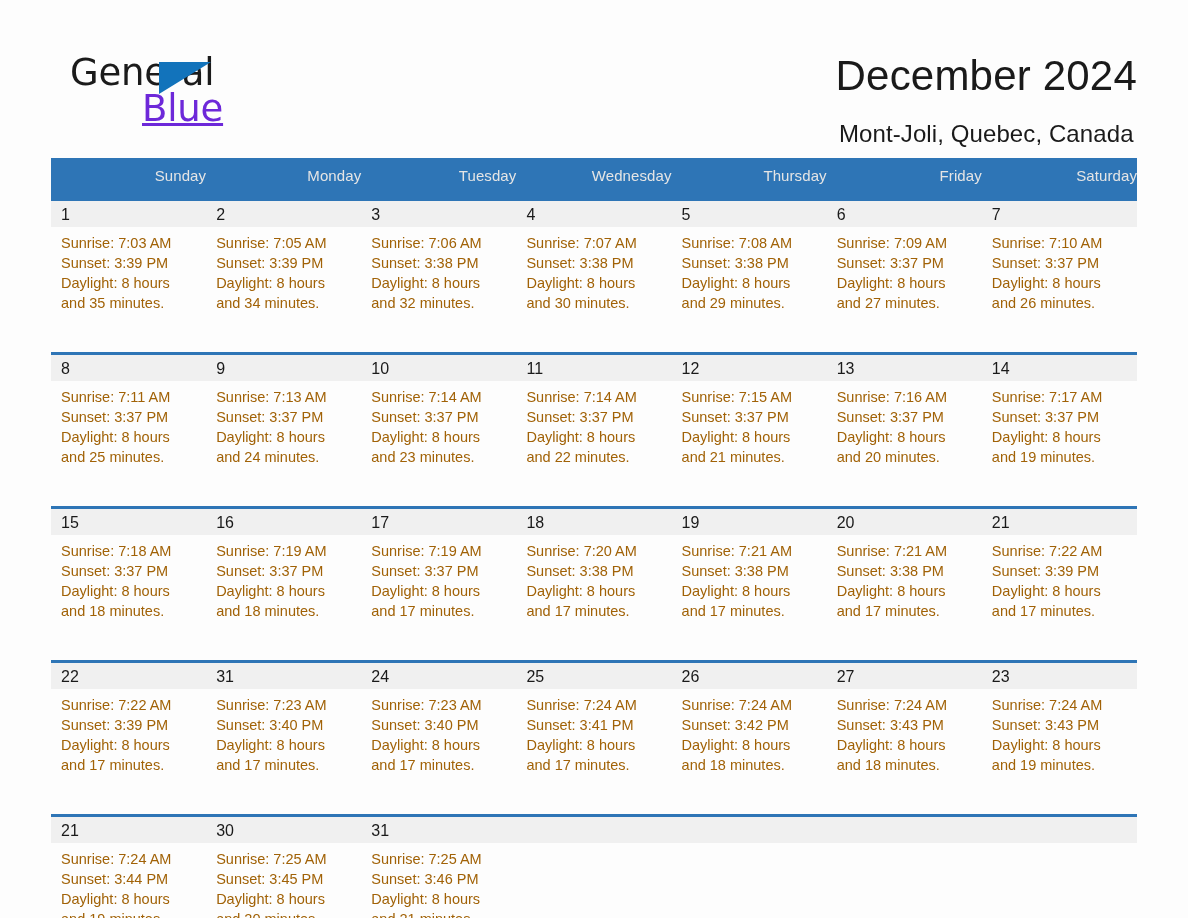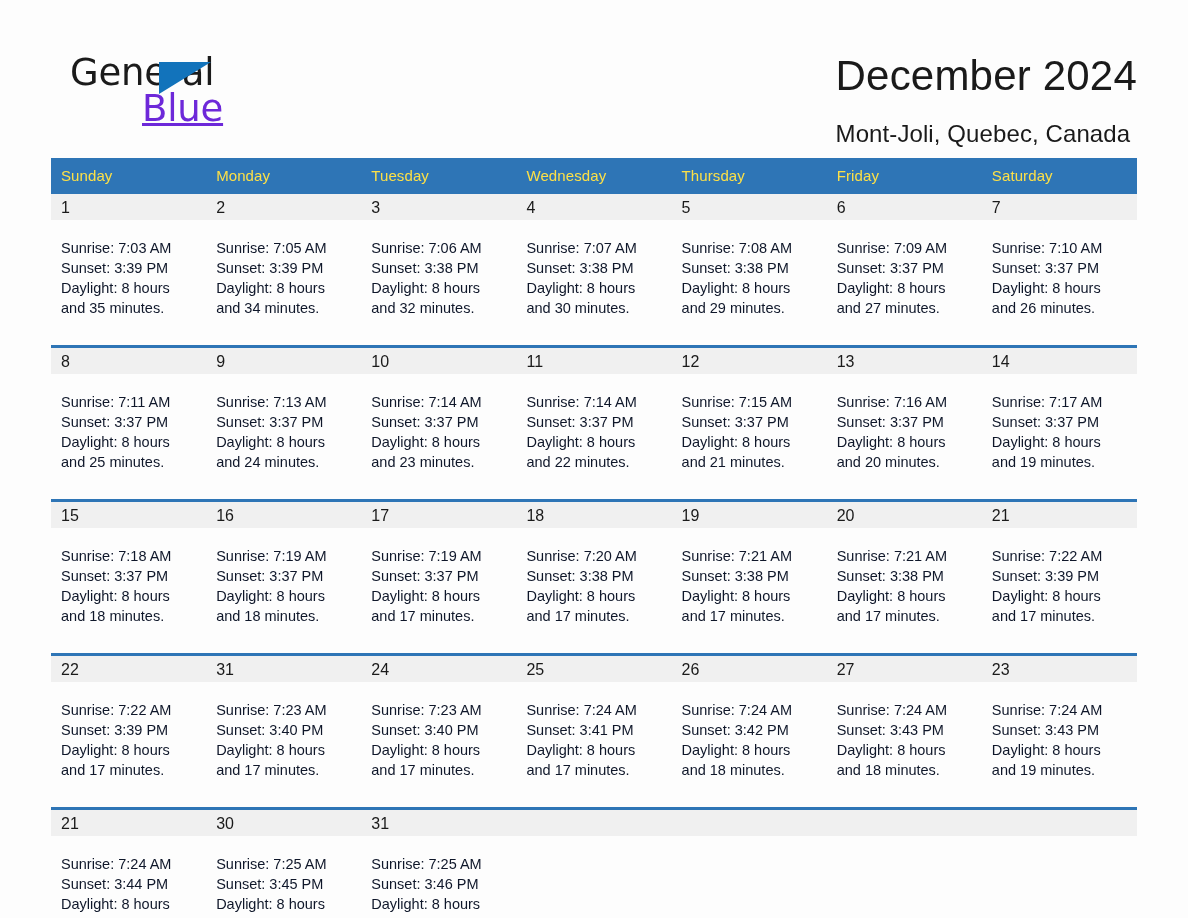--- a/index.html
+++ b/index.html
@@ -67,21 +67,21 @@
     color: #6d28d9;
     font-family: "DejaVu Sans", sans-serif;
     font-weight: 400;
     text-decoration: underline;
   }
 
   .title-block {
     position: absolute;
     right: 51px;
     top: 50px;
-    text-align: left;
+    text-align: center;
   }
   .month-title {
     font-size: 42px;
     line-height: 52px;
     color: #1a1a1a;
     font-weight: 400;
     letter-spacing: 0.2px;
   }
   .location-title {
     font-size: 24px;
@@ -97,25 +97,25 @@
     position: absolute;
     left: 51px;
     top: 158px;
     width: 1086px;
     border-collapse: collapse;
     table-layout: fixed;
   }
 
   .calendar th {
     background: #2e75b6;
-    color: #fde047;
+    color: #e5e5e5;
     font-size: 15px;
     font-weight: 400;
-    text-align: left;
-    padding: 8px 0 10px 10px;
+    text-align: right;
+    padding: 8px 0 17px 10px;
     height: 18px;
     box-sizing: content-box;
     letter-spacing: 0.1px;
   }
 
   .calendar td {
     vertical-align: top;
     padding: 0;
     width: 155.14px;
     border-top: 3px solid #2e75b6;
@@ -135,22 +135,21 @@
     box-sizing: border-box;
     padding: 3px 0 0 10px;
     font-size: 16px;
     line-height: 22px;
     color: #1a1a1a;
   }
   .cell-info {
     padding: 6px 0 0 10px;
     font-size: 14.5px;
     line-height: 20px;
-    color: #0f172a;
-    margin-top: 12px;
+    color: #a16207;
   }
   .cell-info div {
     white-space: nowrap;
   }
   .cell-off .daynum-band {
     background: #f0f0f0;
   }
 
   .spacer-row td {
     height: 21px;

